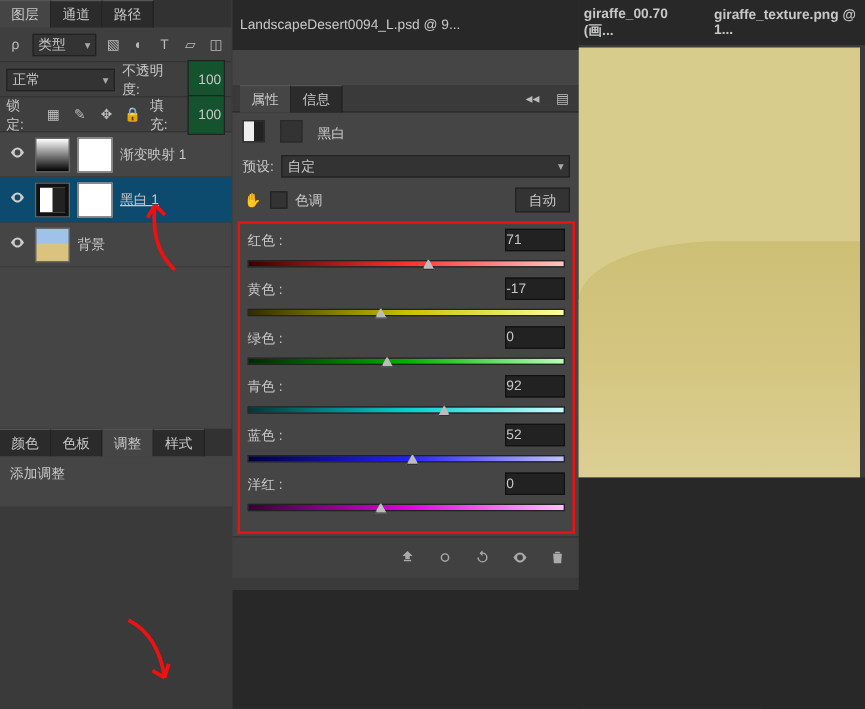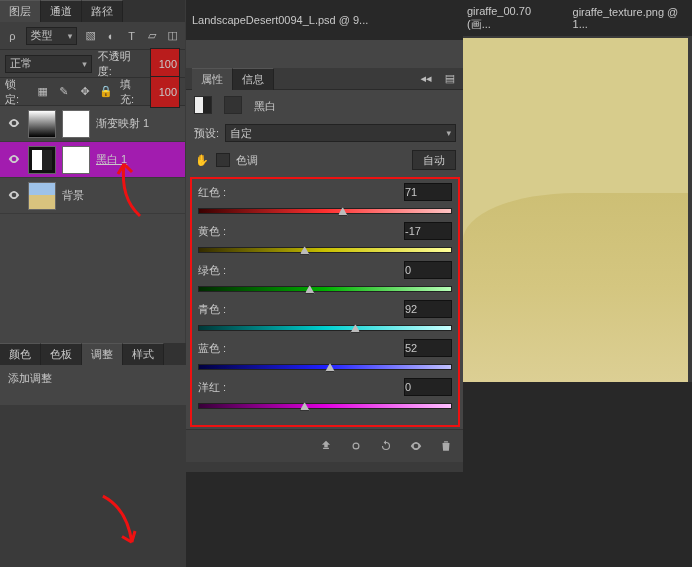--- a/index.html
+++ b/index.html
@@ -5,23 +5,23 @@
 * { margin:0; padding:0; box-sizing:border-box; font-family:"Microsoft YaHei",SimSun,sans-serif; font-size:11px; color:#c8c8c8; user-select:none; }
 body { background:#3a3a3a; width:692px; height:567px; position:relative; overflow:hidden; }
 .tab-row { display:flex; background:#323232; height:22px; align-items:flex-end; }
 .tab { padding:3px 9px; background:#2b2b2b; border-top:1px solid #555; border-right:1px solid #222; cursor:pointer; }
 .tab.active { background:#454545; }
 .layers { position:absolute; left:0; top:0; width:185px; background:#454545; }
 .tool-row { display:flex; align-items:center; gap:6px; padding:4px 5px; border-bottom:1px solid #303030; background:#3f3f3f; height:28px; }
 .dd { display:inline-flex; align-items:center; justify-content:space-between; background:#333; border:1px solid #222; height:18px; padding:0 4px; }
 .dd .arrow { margin-left:6px; font-size:9px; color:#aaa; }
 .icon { width:16px; height:16px; display:inline-flex; align-items:center; justify-content:center; color:#bbb; }
-.num-input { width:30px; height:32px; background:#b91c1c; border:1px solid #222; color:#c8c8c8; text-align:right; padding-right:2px; }
+.num-input { width:30px; height:32px; background:#14532d; border:1px solid #222; color:#c8c8c8; text-align:right; padding-right:2px; }
 .layer { display:flex; align-items:center; gap:6px; padding:4px 6px; border-bottom:1px solid #3a3a3a; height:36px; }
-.layer.selected { background:#a21caf;text-decoration:underline; }
+.layer.selected { background:#0c4a6e;text-decoration:underline; }
 .eye { width:16px; text-align:center; }
 .eye svg{width:14px;height:14px;fill:#ccc;}
 .thumb { width:28px; height:28px; background:#111; border:1px solid #666; display:flex; align-items:center; justify-content:center; }
 .mask-th { background:#fff; }
 .layers-body { height:270px; background:#454545; }
 .bottom-icons { display:flex; gap:10px; padding:6px 8px; background:#3f3f3f; border-top:1px solid #2a2a2a; }
 .prop-panel { position:absolute; left:186px; top:40px; width:278px; background:#454545; }
 .prop-header { display:flex; justify-content:space-between; align-items:center; padding:2px 6px; background:#3a3a3a; height:22px; border-bottom:1px solid #2a2a2a;margin-top:28px;}
 .prop-title-row { display:flex; align-items:flex-end; gap:12px; padding:6px 8px; }
 .sq { width:18px; height:18px; border:1px solid #2a2a2a; }
@@ -38,21 +38,21 @@
 .grad-red{background:linear-gradient(90deg,#3a0000,#ff3030,#ffc4c4);}
 .grad-yellow{background:linear-gradient(90deg,#332b00,#c8c000,#ffff9a);}
 .grad-green{background:linear-gradient(90deg,#002a00,#00b000,#b8ffb8);}
 .grad-cyan{background:linear-gradient(90deg,#003838,#00d0d0,#c8ffff);}
 .grad-blue{background:linear-gradient(90deg,#000040,#2020ff,#c0c0ff);}
 .grad-magenta{background:linear-gradient(90deg,#380038,#e000e0,#ffc0ff);}
 .panel-bottom { display:flex; justify-content:flex-end; gap:14px; padding:8px 10px; border-top:1px solid #333; background:#414141; }
 .panel-bottom .icon svg{width:14px;height:14px;fill:#aaa;}
 .canvas { position:absolute; left:463px; top:38px; width:225px; height:344px; background:#d7cc8c; display:flex; align-items:flex-end; }
 .canvas .dune{width:100%;height:55%;background:linear-gradient(180deg,#cdbf75 0%,#d4c680 50%,#dccf94 100%);border-top-left-radius:50% 25%;}
-.canvas-area{position:absolute;left:463px;top:0;width:229px;height:36px;background:#282828;display:flex;align-items:center;color:#777;padding-left:4px;}
+.canvas-area{position:absolute;left:463px;top:0;width:229px;height:36px;background:#282828;display:flex;align-items:center;color:#777;padding-left:4px;font-weight:bold;}
 .right-dark{position:absolute;left:463px;top:382px;width:229px;bottom:0;background:#282828;}
 .mid-dark{position:absolute;left:186px;top:0;width:277px;height:40px;background:#282828;display:flex;align-items:center;color:#777;padding-left:6px;}
 .below-panel{position:absolute;left:186px;top:472px;width:278px;bottom:0;background:#282828;}
 .lower-tabs-wrap{position:absolute;left:0;bottom:0;width:186px;}
 .arrow-annot { position:absolute; color:#e11; pointer-events:none; }
 .arrow-annot svg { width:36px; height:60px; }
 .arrow1{ left:110px; top:158px; }
 .arrow2{ left:104px; top:490px; transform:rotate(-15deg); }
 </style>
 </head>

